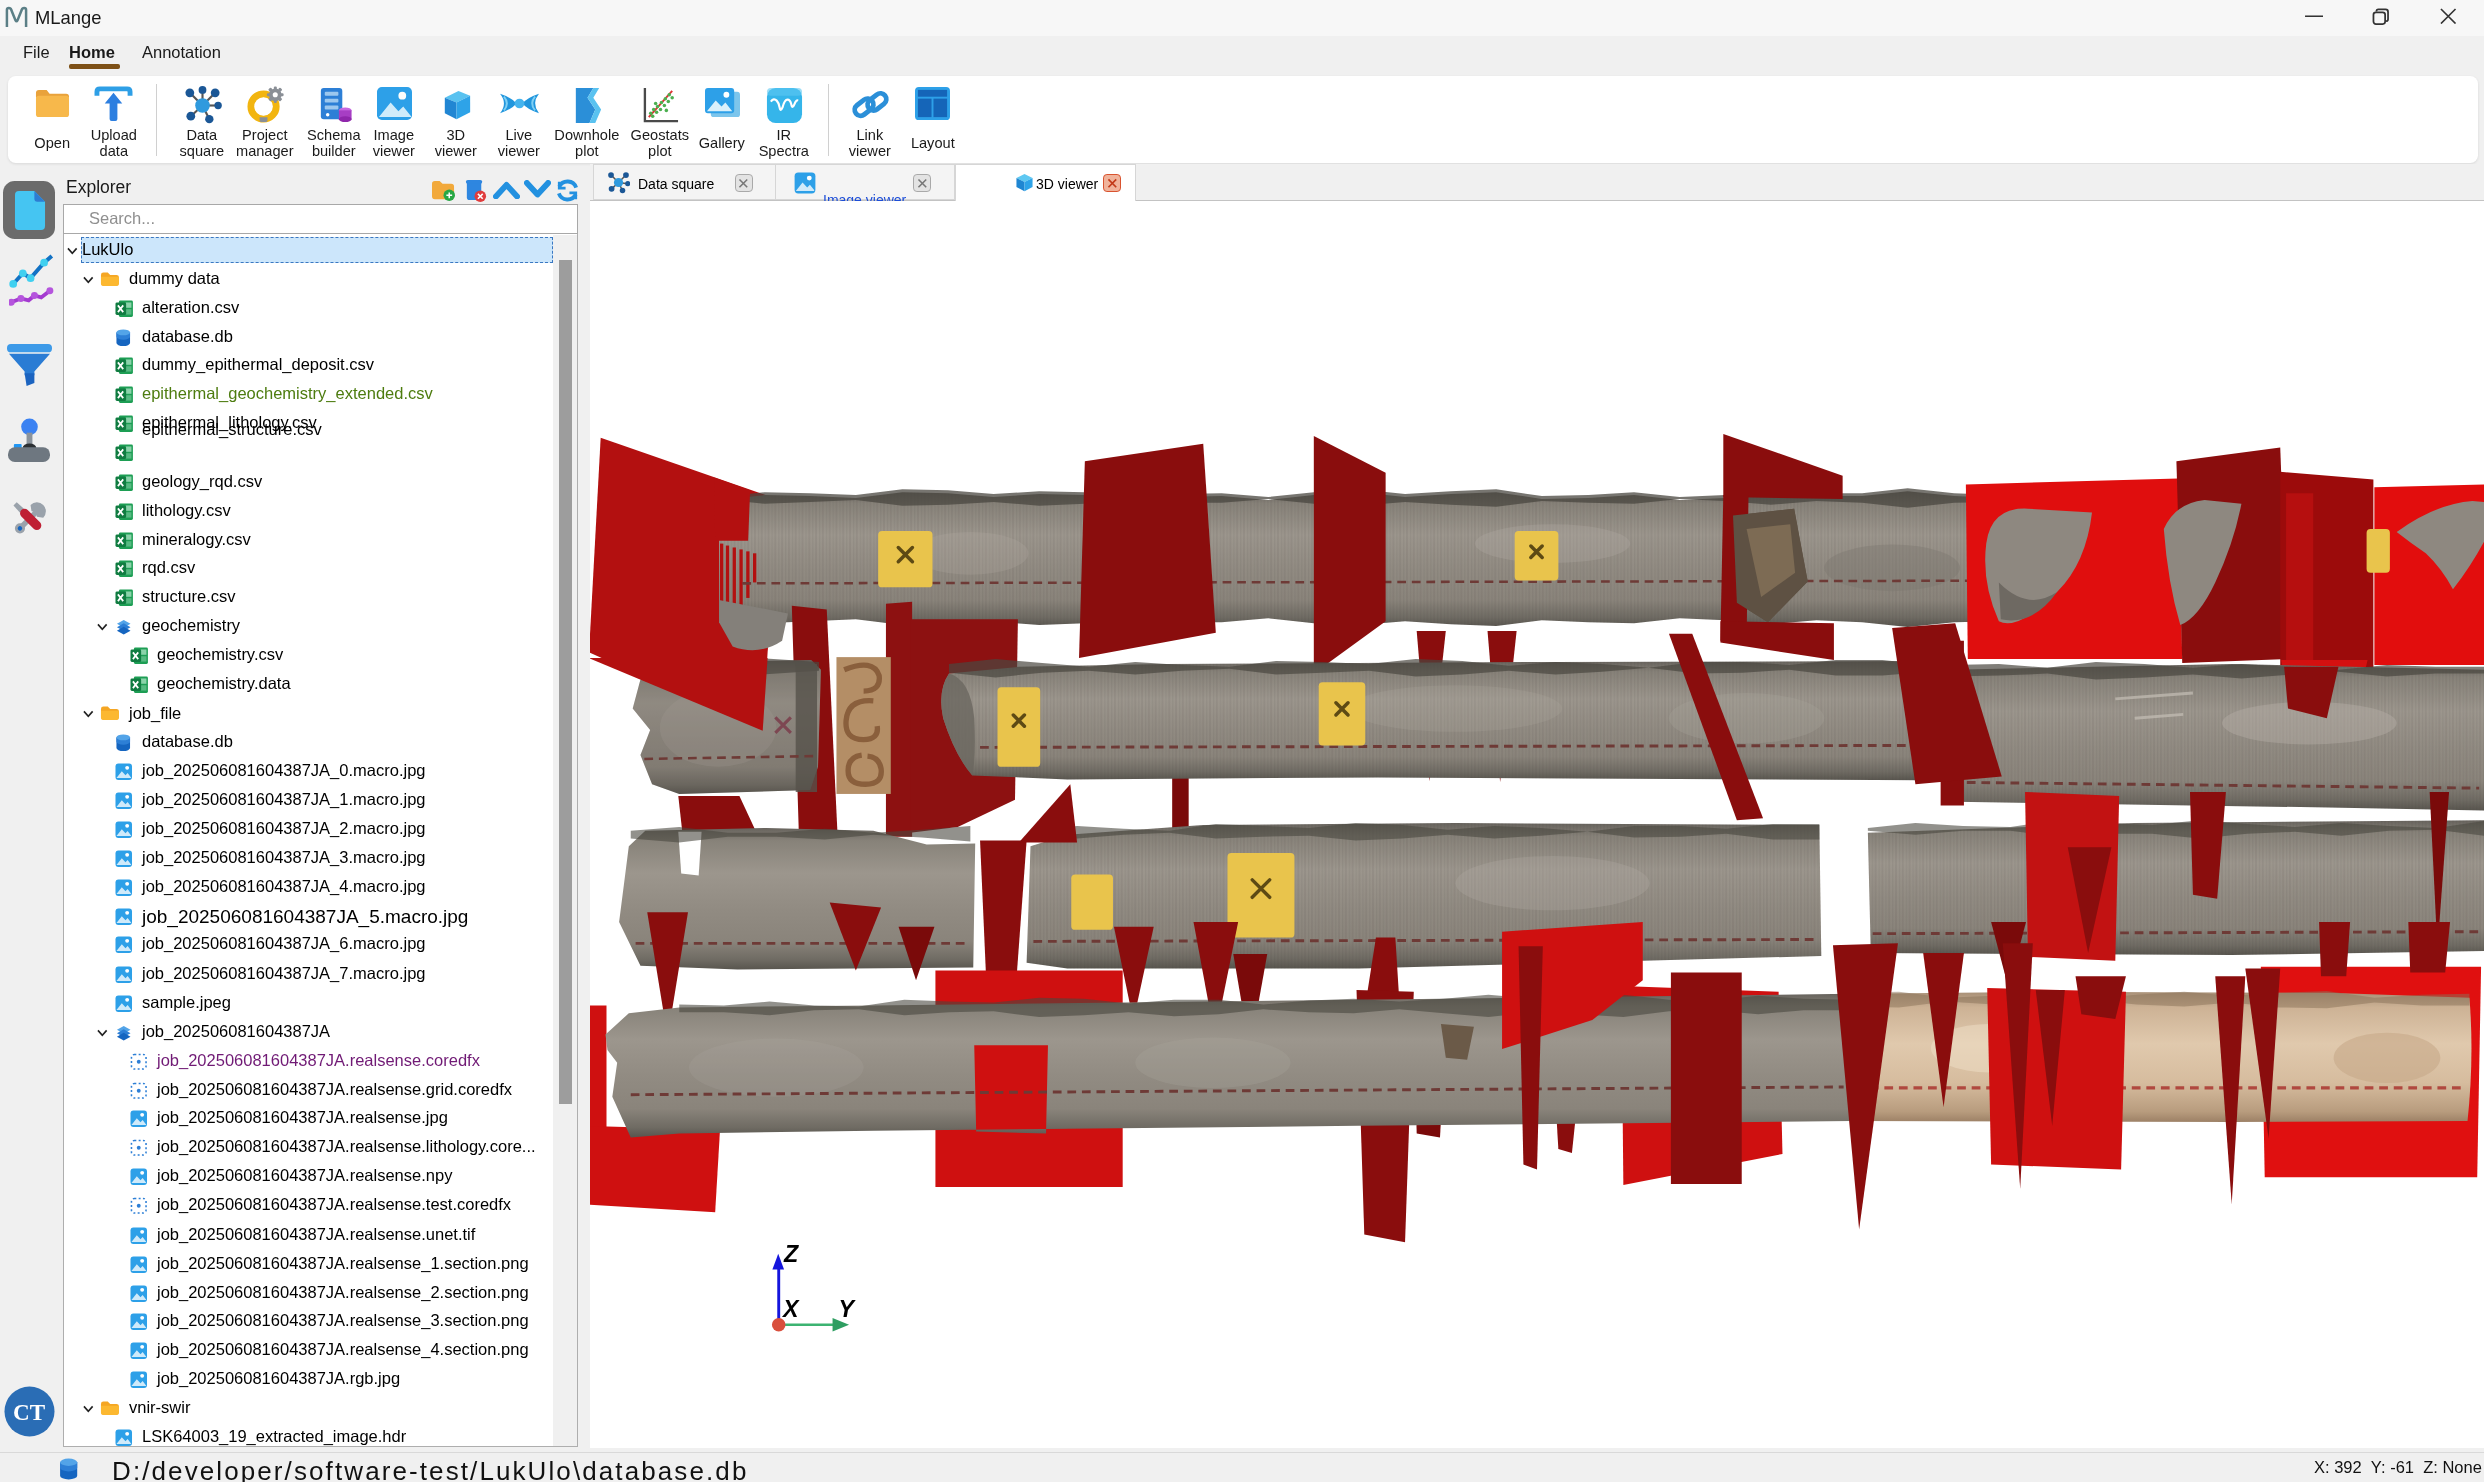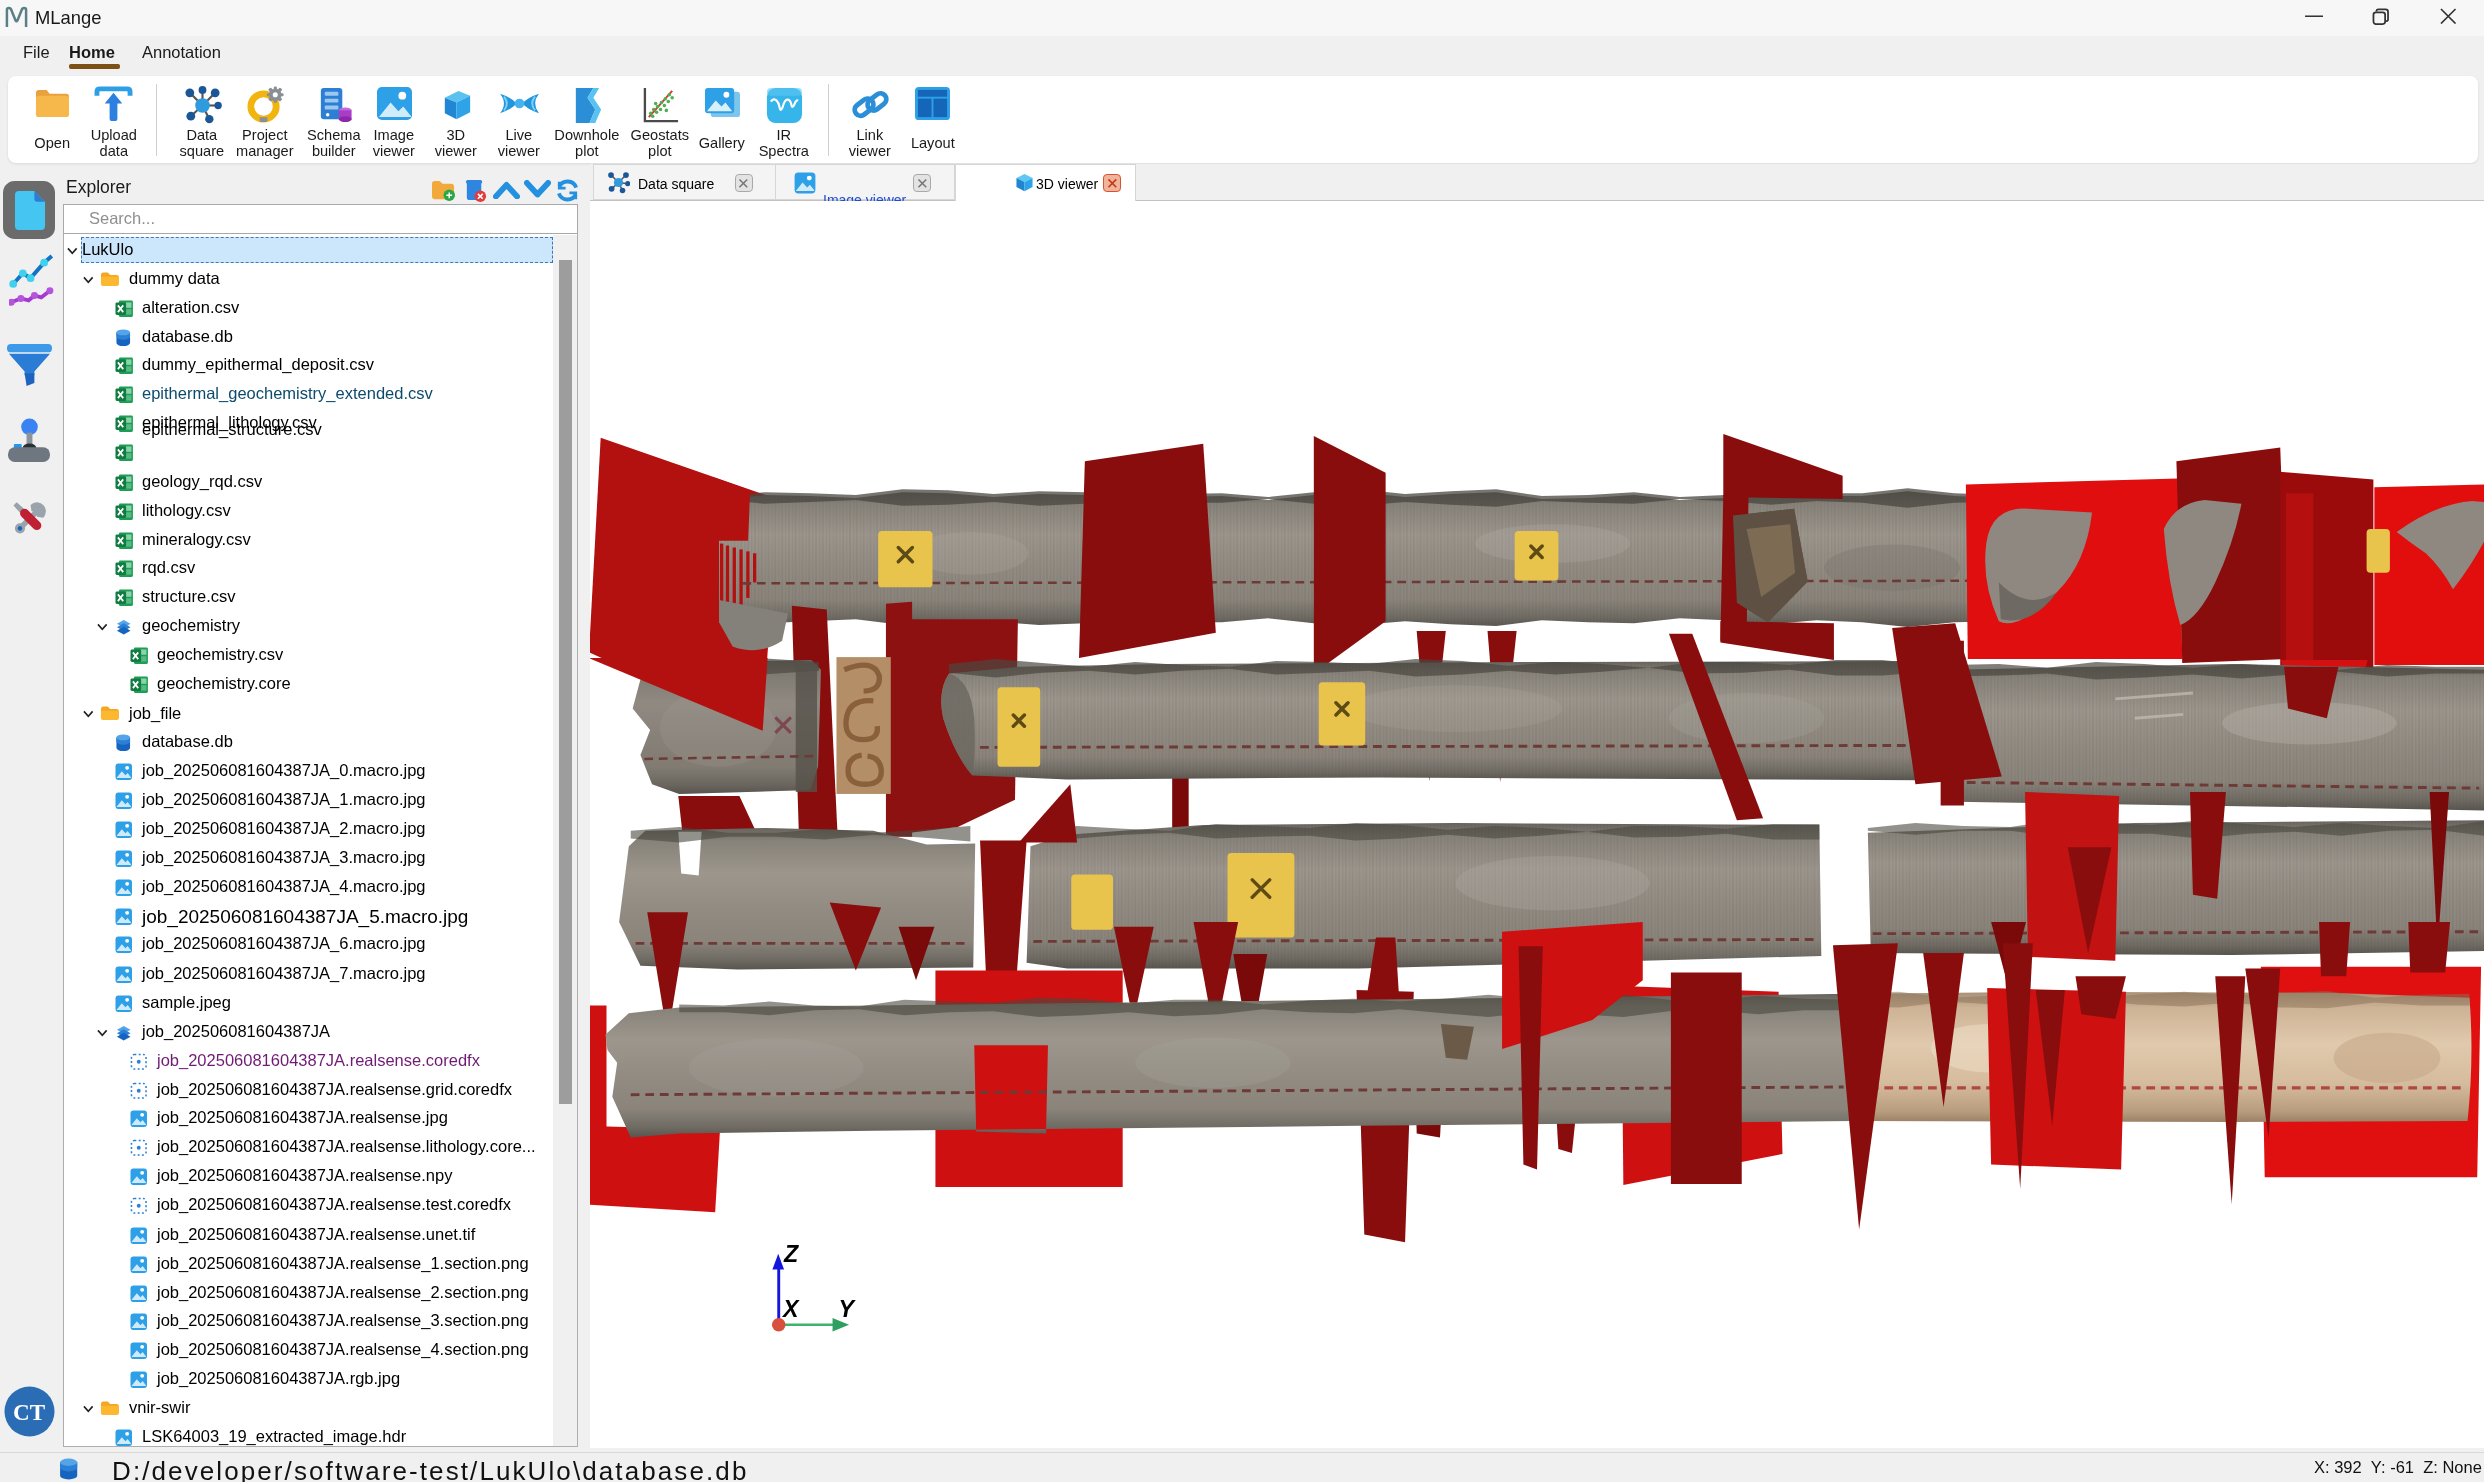--- a/index.html
+++ b/index.html
@@ -289,21 +289,21 @@
           <path d="M3 5.5 L8.5 12.5 M8.5 5.5 L3 12.5" stroke="#fff" stroke-width="1.8"></path>
         </svg></div>
       <div class="abs" style="left:142px;top:355px;font-size:16.5px;color:#000;white-space:nowrap">dummy_epithermal_deposit.csv</div>
       <div class="abs" style="left:115px;top:386px"><svg width="18.4" height="17.5" viewBox="0 0 19 18">
           <rect x="4" y="0.5" width="14.5" height="17" rx="1.5" fill="#1d9e54"></rect>
           <rect x="11" y="2.5" width="6" height="5.5" fill="#9fdcba" opacity="0.85"></rect>
           <rect x="11" y="9.5" width="6" height="5.5" fill="#9fdcba" opacity="0.45"></rect>
           <rect x="0.5" y="2.5" width="11" height="13" rx="1.5" fill="#107c41"></rect>
           <path d="M3 5.5 L8.5 12.5 M8.5 5.5 L3 12.5" stroke="#fff" stroke-width="1.8"></path>
         </svg></div>
-      <div class="abs" style="left:142px;top:384px;font-size:16.5px;color:#0c4a6e;white-space:nowrap">epithermal_geochemistry_extended.csv</div>
+      <div class="abs" style="left:142px;top:384px;font-size:16.5px;color:#4d7c0f;white-space:nowrap">epithermal_geochemistry_extended.csv</div>
       <div class="abs" style="left:115px;top:415px"><svg width="18.4" height="17.5" viewBox="0 0 19 18">
           <rect x="4" y="0.5" width="14.5" height="17" rx="1.5" fill="#1d9e54"></rect>
           <rect x="11" y="2.5" width="6" height="5.5" fill="#9fdcba" opacity="0.85"></rect>
           <rect x="11" y="9.5" width="6" height="5.5" fill="#9fdcba" opacity="0.45"></rect>
           <rect x="0.5" y="2.5" width="11" height="13" rx="1.5" fill="#107c41"></rect>
           <path d="M3 5.5 L8.5 12.5 M8.5 5.5 L3 12.5" stroke="#fff" stroke-width="1.8"></path>
         </svg></div>
       <div class="abs" style="left:142px;top:413px;font-size:16.5px;color:#000;white-space:nowrap">epithermal_lithology.csv</div>
       <div class="abs" style="left:115px;top:444px"><svg width="18.4" height="17.5" viewBox="0 0 19 18">
           <rect x="4" y="0.5" width="14.5" height="17" rx="1.5" fill="#1d9e54"></rect>
@@ -370,21 +370,21 @@
           <path d="M3 5.5 L8.5 12.5 M8.5 5.5 L3 12.5" stroke="#fff" stroke-width="1.8"></path>
         </svg></div>
       <div class="abs" style="left:157px;top:645px;font-size:16.5px;color:#000;white-space:nowrap">geochemistry.csv</div>
       <div class="abs" style="left:130px;top:676px"><svg width="18.4" height="17.5" viewBox="0 0 19 18">
           <rect x="4" y="0.5" width="14.5" height="17" rx="1.5" fill="#1d9e54"></rect>
           <rect x="11" y="2.5" width="6" height="5.5" fill="#9fdcba" opacity="0.85"></rect>
           <rect x="11" y="9.5" width="6" height="5.5" fill="#9fdcba" opacity="0.45"></rect>
           <rect x="0.5" y="2.5" width="11" height="13" rx="1.5" fill="#107c41"></rect>
           <path d="M3 5.5 L8.5 12.5 M8.5 5.5 L3 12.5" stroke="#fff" stroke-width="1.8"></path>
         </svg></div>
-      <div class="abs" style="left:157px;top:674px;font-size:16.5px;color:#000;white-space:nowrap">geochemistry.core</div>
+      <div class="abs" style="left:157px;top:674px;font-size:16.5px;color:#000;white-space:nowrap">geochemistry.data</div>
       <svg class="abs" style="left:82px;top:708px" width="12.6" height="11.6" viewBox="0 0 13 12">
         <path d="M2 3.5 L6.5 8.5 L11 3.5" fill="none" stroke="#222" stroke-width="1.7"></path>
       </svg>
       <div class="abs" style="left:100px;top:705px"><svg width="19.4" height="16.5" viewBox="0 0 20 17">
           <path d="M1 4 Q1 1.5 3.5 1.5 H8 L10.5 4 H17 Q19.5 4 19.5 6.5 V13 Q19.5 15.5 17 15.5 H3.5 Q1 15.5 1 13 Z" fill="#f5a623"></path>
           <path d="M1 6 H19.5 V13 Q19.5 15.5 17 15.5 H3.5 Q1 15.5 1 13 Z" fill="#fcb830"></path>
         </svg></div>
       <div class="abs" style="left:129px;top:704px;font-size:16.5px;color:#000;white-space:nowrap">job_file</div>
       <div class="abs" style="left:115px;top:734px"><svg width="16.5" height="17.5" viewBox="0 0 17 18">
           <path d="M1.5 3.5 V14.5 A7 3 0 0 0 15.5 14.5 V3.5 Z" fill="#1565c0"></path>

